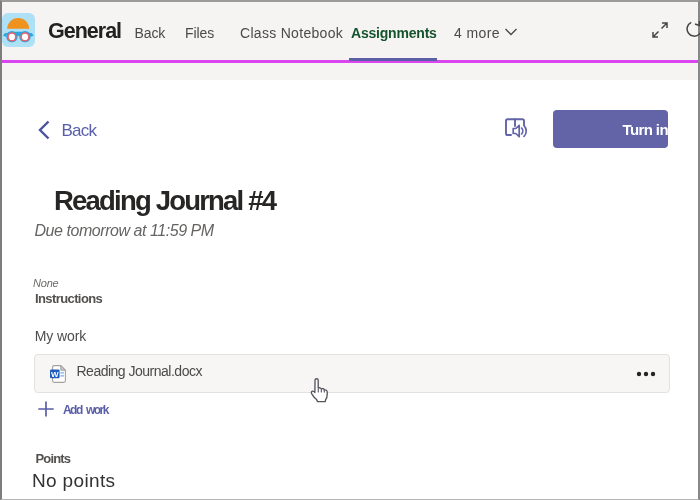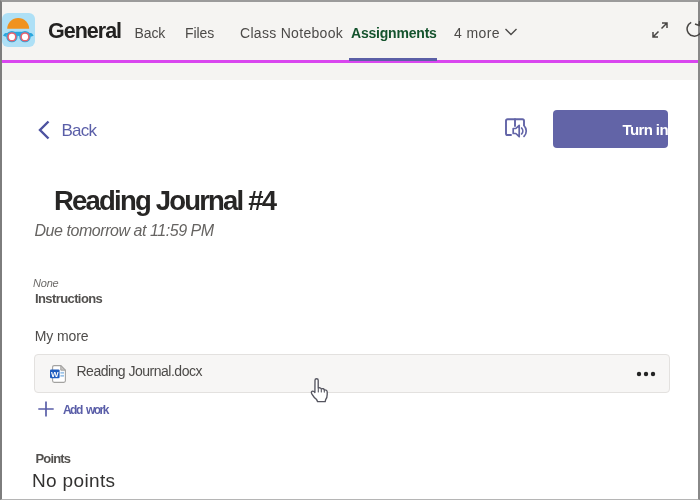--- a/index.html
+++ b/index.html
@@ -101,21 +101,21 @@
     <path d="M 11 2.2 L 11 9 M 11 2.2 L 18.4 2.2 Q 20 2.2 20 3.8 L 20 8" fill="none" stroke="#6264a7" stroke-width="1.9" stroke-linecap="round"></path>
     <path d="M 9.2 11.5 L 11.8 11.5 L 15.2 8.3 L 15.2 19.7 L 11.8 16.5 L 9.2 16.5 Z" fill="none" stroke="#6264a7" stroke-width="1.7" stroke-linejoin="round"></path>
     <path d="M 17.6 11 A 4.4 4.4 0 0 1 17.6 17" fill="none" stroke="#6264a7" stroke-width="1.7" stroke-linecap="round"></path>
     <path d="M 20 8.6 A 7.6 7.6 0 0 1 20 19.4" fill="none" stroke="#6264a7" stroke-width="1.7" stroke-linecap="round"></path>
   </svg>
   <div id="turnin">Turn in</div>
   <div id="title">Reading Journal #4</div>
   <div id="due">Due tomorrow at 11:59 PM</div>
   <div class="label" id="lab-instr">Instructions</div>
   <div id="none">None</div>
-  <div class="label" id="lab-mywork">My more</div>
+  <div class="label" id="lab-mywork">My work</div>
   <div id="card"></div>
   <svg class="abs" style="left:48px; top:284.5px;" width="16" height="18" viewBox="0 0 16 18">
     <path d="M 4.2 0.6 L 10.8 0.6 L 15.4 5.2 L 15.4 15.8 Q 15.4 17.4 13.8 17.4 L 4.2 17.4 Q 2.6 17.4 2.6 15.8 L 2.6 2.2 Q 2.6 0.6 4.2 0.6 Z" fill="#ffffff" stroke="#a3a2a0" stroke-width="1.1"></path>
     <path d="M 10.8 0.6 L 10.8 5.2 L 15.4 5.2 Z" fill="#c8c6c4" stroke="#a3a2a0" stroke-width="1"></path>
     <rect x="0" y="4.4" width="9.6" height="8.8" rx="1.2" fill="#1e5cbe"></rect>
     <text x="4.8" y="11.9" font-size="8" font-weight="bold" fill="#fff" text-anchor="middle" font-family="Liberation Sans">W</text>
     <rect x="10.4" y="6.9" width="3.6" height="1.8" fill="#9cc3e8"></rect>
     <rect x="10.4" y="9.9" width="3.6" height="1.8" fill="#9cc3e8"></rect>
   </svg>
   <div id="fname">Reading Journal.docx</div>

